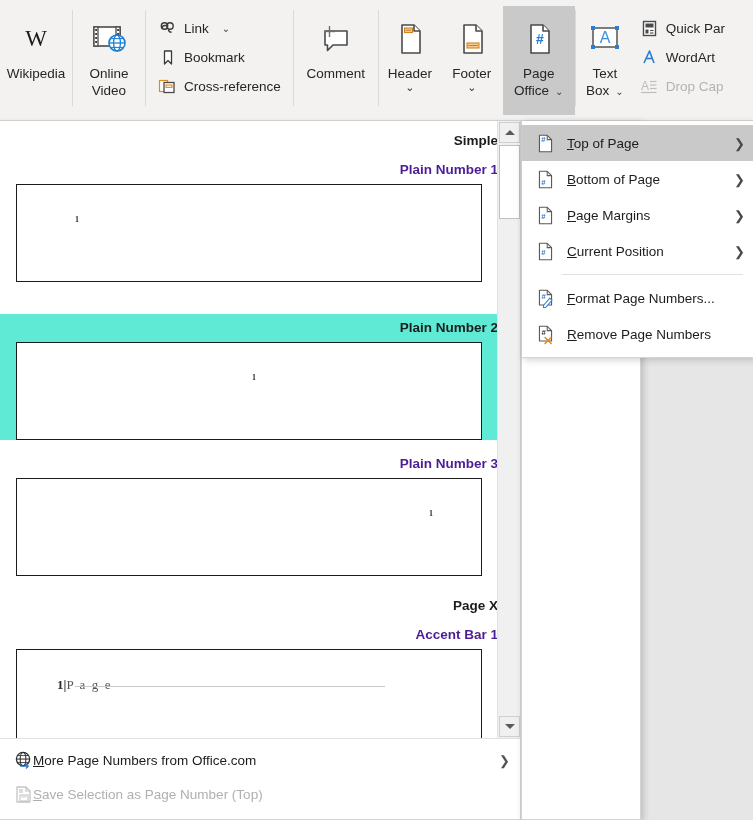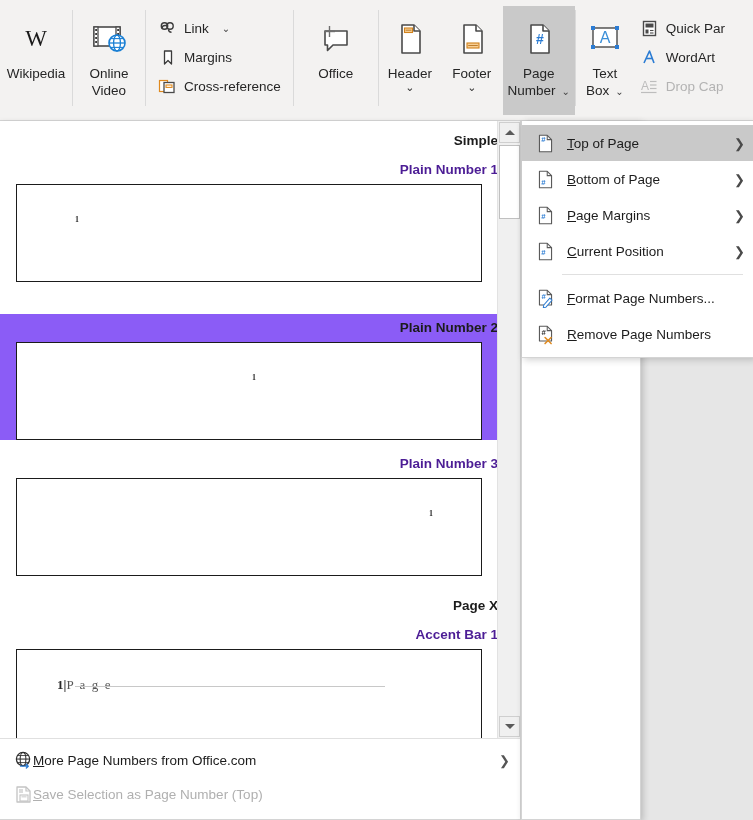--- a/index.html
+++ b/index.html
@@ -53,21 +53,21 @@
     display:flex; flex-direction:column;
   }
   #galleryScroll { position:relative; flex:1 1 auto; overflow:hidden; }
   #galleryList { position:absolute; left:0; top:0; width:498px;text-align:right; }
 
   .cat-head {
     font-size:13.5px; font-weight:bold; color:#1c1c1c;
     padding:12px 0 8px 16px;
   }
   .item { padding:0 0 0 0; }
-  .item.sel { background:#8b5cf6;margin-top:32px; }
+  .item.sel { background:#5eead4;margin-top:32px; }
   .item-label {
     font-size:13.5px; font-weight:bold; color:#4c1d95;
     padding:6px 0 7px 16px;
   }
   .item.sel .item-label { color:#1c1c1c; }
   .preview {
     position:relative; background:#ffffff; border:1px solid #1b1b1b;
     height:98px; margin:0 16px 10px 16px; overflow:hidden;
   }
   .pnum {
@@ -197,21 +197,21 @@
         </span>
         <span>Link</span>
         <span class="caret">⌄</span>
       </div>
       <div class="smallbtn">
         <span class="sico">
           <svg width="18" height="17" viewBox="0 0 18 17">
             <path d="M5.5 2h7v13l-3.5-3.5L5.5 15z" fill="#fff" stroke="#3b3b3b" stroke-width="1.3" stroke-linejoin="round"></path>
           </svg>
         </span>
-        <span>Margins</span>
+        <span>Bookmark</span>
       </div>
       <div class="smallbtn">
         <span class="sico">
           <svg width="19" height="17" viewBox="0 0 19 17">
             <rect x="1.5" y="2.5" width="8" height="11" fill="#fff" stroke="#e08a1e" stroke-width="1.2"></rect>
             <rect x="6" y="4.5" width="10" height="10" fill="#fff" stroke="#4a4a4a" stroke-width="1.3"></rect>
             <rect x="8" y="7" width="6" height="2.4" fill="#fff" stroke="#e08a1e" stroke-width="1.1"></rect>
           </svg>
         </span>
         <span>Cross-reference</span>
@@ -222,21 +222,21 @@
 
   <div class="rgroup">
     <div class="bigbtn" style="width:84px">
       <div class="ico">
         <svg width="38" height="32" viewBox="0 0 38 32">
           <path d="M8 8h22v14H16l-5.5 5.5V22H8z" fill="#fff" stroke="#4a4a4a" stroke-width="1.6" stroke-linejoin="round"></path>
           <line x1="12.5" y1="3" x2="12.5" y2="14" stroke="#6e6e6e" stroke-width="1.4"></line>
           <line x1="7" y1="8.5" x2="18" y2="8.5" stroke="#6e6e6e" stroke-width="1.4"></line>
         </svg>
       </div>
-      <div class="lbl">Office</div>
+      <div class="lbl">Comment</div>
     </div>
   </div>
   <div class="rsep"></div>
 
   <div class="rgroup">
     <div class="bigbtn" style="width:62px">
       <div class="ico">
         <svg width="36" height="34" viewBox="0 0 36 34">
           <path d="M10 3h12l6 6v22H10z" fill="#fff" stroke="#4a4a4a" stroke-width="1.6" stroke-linejoin="round"></path>
           <path d="M22 3v6h6" fill="#fff" stroke="#4a4a4a" stroke-width="1.6" stroke-linejoin="round"></path>
@@ -266,21 +266,21 @@
     <div class="bigbtn pressed" style="width:72px">
       <div class="ico">
         <svg width="36" height="34" viewBox="0 0 36 34">
           <path d="M10 3h12l6 6v22H10z" fill="#fff" stroke="#4a4a4a" stroke-width="1.6" stroke-linejoin="round"></path>
           <path d="M22 3v6h6" fill="#fff" stroke="#4a4a4a" stroke-width="1.6" stroke-linejoin="round"></path>
           <text x="19" y="22" font-family="Liberation Sans, sans-serif" font-size="14" font-weight="bold" text-anchor="middle" fill="#2b7cd3">#</text>
         </svg>
       </div>
       <div class="lbl">
         <span>Page</span><br>
-        <span>Number</span><span class="caret">⌄</span>
+        <span>Office</span><span class="caret">⌄</span>
       </div>
     </div>
   </div>
   <div class="rsep"></div>
 
   <div class="rgroup">
     <div class="bigbtn" style="width:58px">
       <div class="ico">
         <svg width="40" height="32" viewBox="0 0 40 32">
           <rect x="8" y="5" width="24" height="19" fill="#fff" stroke="#3b3b3b" stroke-width="1.3"></rect>

